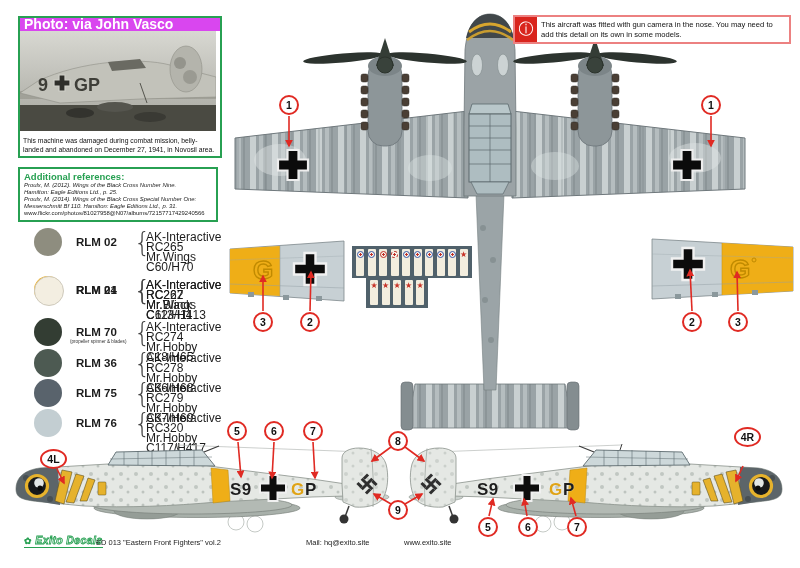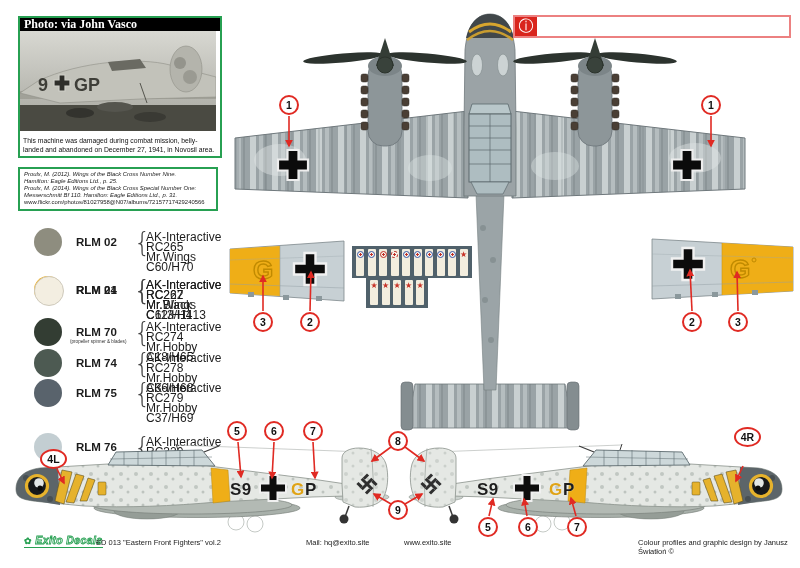--- a/index.html
+++ b/index.html
@@ -1,20 +1,20 @@
 <!DOCTYPE html>
 <html><head>
 <meta charset="utf-8">
 <style>
   html,body{margin:0;padding:0;background:#fff;}
   .page{position:relative;width:800px;height:568px;background:#ffffff;overflow:hidden;
         font-family:"Liberation Sans",sans-serif;color:#222;}
   
   .photo-box{position:absolute;left:18px;top:16px;width:200px;border:2px solid #27a052;background:#fff;}
-  .photo-header{background:#000000;color:#fff;font-size:12px;font-weight:bold;padding:2px 4px;line-height:9px;font-family:Liberation Serif, serif;}
+  .photo-header{background:#d946ef;color:#fff;font-size:14px;font-weight:bold;padding:2px 4px;line-height:9px;}
   .photo-caption{font-size:6.8px;line-height:8.6px;padding:2px 3px;color:#111;}
   
   .refs-box{position:absolute;left:18px;top:167px;width:200px;border:2px solid #27a052;background:#fff;
             padding:2px 4px 3px;box-sizing:border-box;}
   .refs-title{color:#27a052;font-weight:bold;font-size:9.5px;line-height:11px;}
   .refs-line{font-size:5.9px;line-height:7.1px;color:#222;font-style:italic;}
   
   .paint-row{position:absolute;left:34px;width:195px;height:30px;}
   .swatch{position:absolute;left:0;top:0;width:28px;height:28px;border-radius:50%;}
   .paint-label{position:absolute;left:42px;top:8px;font-size:11.5px;font-weight:bold;color:#1c1c1c;}
@@ -93,29 +93,31 @@
       </g>
       <rect y="74" width="196" height="26" fill="#4a4a42"></rect>
       <ellipse cx="60" cy="82" rx="14" ry="5" fill="#33332e"></ellipse>
       <ellipse cx="130" cy="86" rx="16" ry="5" fill="#3a3a34"></ellipse>
       <ellipse cx="95" cy="76" rx="18" ry="5" fill="#55554e"></ellipse>
     </svg>
     <div class="photo-caption">This machine was damaged during combat mission, belly-landed and abandoned on December 27, 1941, in Novosil area.</div>
   </div>
 
   <div class="refs-box">
+    <div class="refs-title">Additional references:</div>
     <div class="refs-line">Proulx, M. (2012). Wings of the Black Cross Number Nine.</div>
     <div class="refs-line">Hamilton: Eagle Editions Ltd., p. 25.</div>
     <div class="refs-line">Proulx, M. (2014). Wings of the Black Cross Special Number One:</div>
     <div class="refs-line">Messerschmitt Bf 110. Hamilton: Eagle Editions Ltd., p. 31.</div>
     <div class="refs-line" style="font-style:normal">www.flickr.com/photos/81027958@N07/albums/72157717429240566</div>
   </div>
 
   <div class="warning">
     <div class="warn-icon">ⓘ</div>
+    <div class="warn-text">This aircraft was fitted with gun camera in the nose. You may need to add this detail on its own in some models.</div>
   </div>
 
   <div class="paint-row" style="top:228px">
     <div class="swatch" style="background:#8e8d7f"></div>
     <div class="paint-label">RLM 02</div>
     <div class="brace">{</div>
     <div class="paint-codes">
         <div>AK-Interactive RC265</div>
       <div>Mr.Wings C60/H70</div>
       </div>
@@ -143,37 +145,37 @@
     <div class="paint-label">RLM 70</div>
     <div class="paint-note">(propeller spinner &amp; blades)</div>
     <div class="brace">{</div>
     <div class="paint-codes">
         <div>AK-Interactive RC274</div>
       <div>Mr.Hobby C18/H65</div>
       </div>
   </div>
   <div class="paint-row" style="top:349px">
     <div class="swatch" style="background:#4d5a52"></div>
-    <div class="paint-label">RLM 74</div>
+    <div class="paint-label">RLM 36</div>
     <div class="brace">{</div>
     <div class="paint-codes">
         <div>AK-Interactive RC278</div>
       <div>Mr.Hobby C36/H68</div>
       </div>
   </div>
   <div class="paint-row" style="top:379px">
     <div class="swatch" style="background:#59636c"></div>
     <div class="paint-label">RLM 75</div>
     <div class="brace">{</div>
     <div class="paint-codes">
         <div>AK-Interactive RC279</div>
       <div>Mr.Hobby C37/H69</div>
       </div>
   </div>
-  <div class="paint-row" style="top:433px">
+  <div class="paint-row" style="top:409px">
     <div class="swatch" style="background:#c3ced2"></div>
     <div class="paint-label">RLM 76</div>
     <div class="brace">{</div>
     <div class="paint-codes">
         <div>AK-Interactive RC320</div>
       <div>Mr.Hobby C117/H417</div>
       </div>
   </div>
 
   <svg class="abs z1" style="left:225px;top:8px" width="530" height="428" viewBox="0 0 530 428">
@@ -491,15 +493,14 @@
     </g>
   </svg>
 
   <div class="logo">
     <span class="flower">✿</span>
     <span>Exito Decals</span>
   </div>
   <div class="footer-item" style="left:96px">ED 013  "Eastern Front Fighters" vol.2</div>
   <div class="footer-item" style="left:306px">Mail: hq@exito.site</div>
   <div class="footer-item" style="left:404px">www.exito.site</div>
-  <div class="footer-item" style="left:638px">Colour profiles and graphic design by Janusz Światłoń ©</div>
 
 </div>
 
 </body></html>

